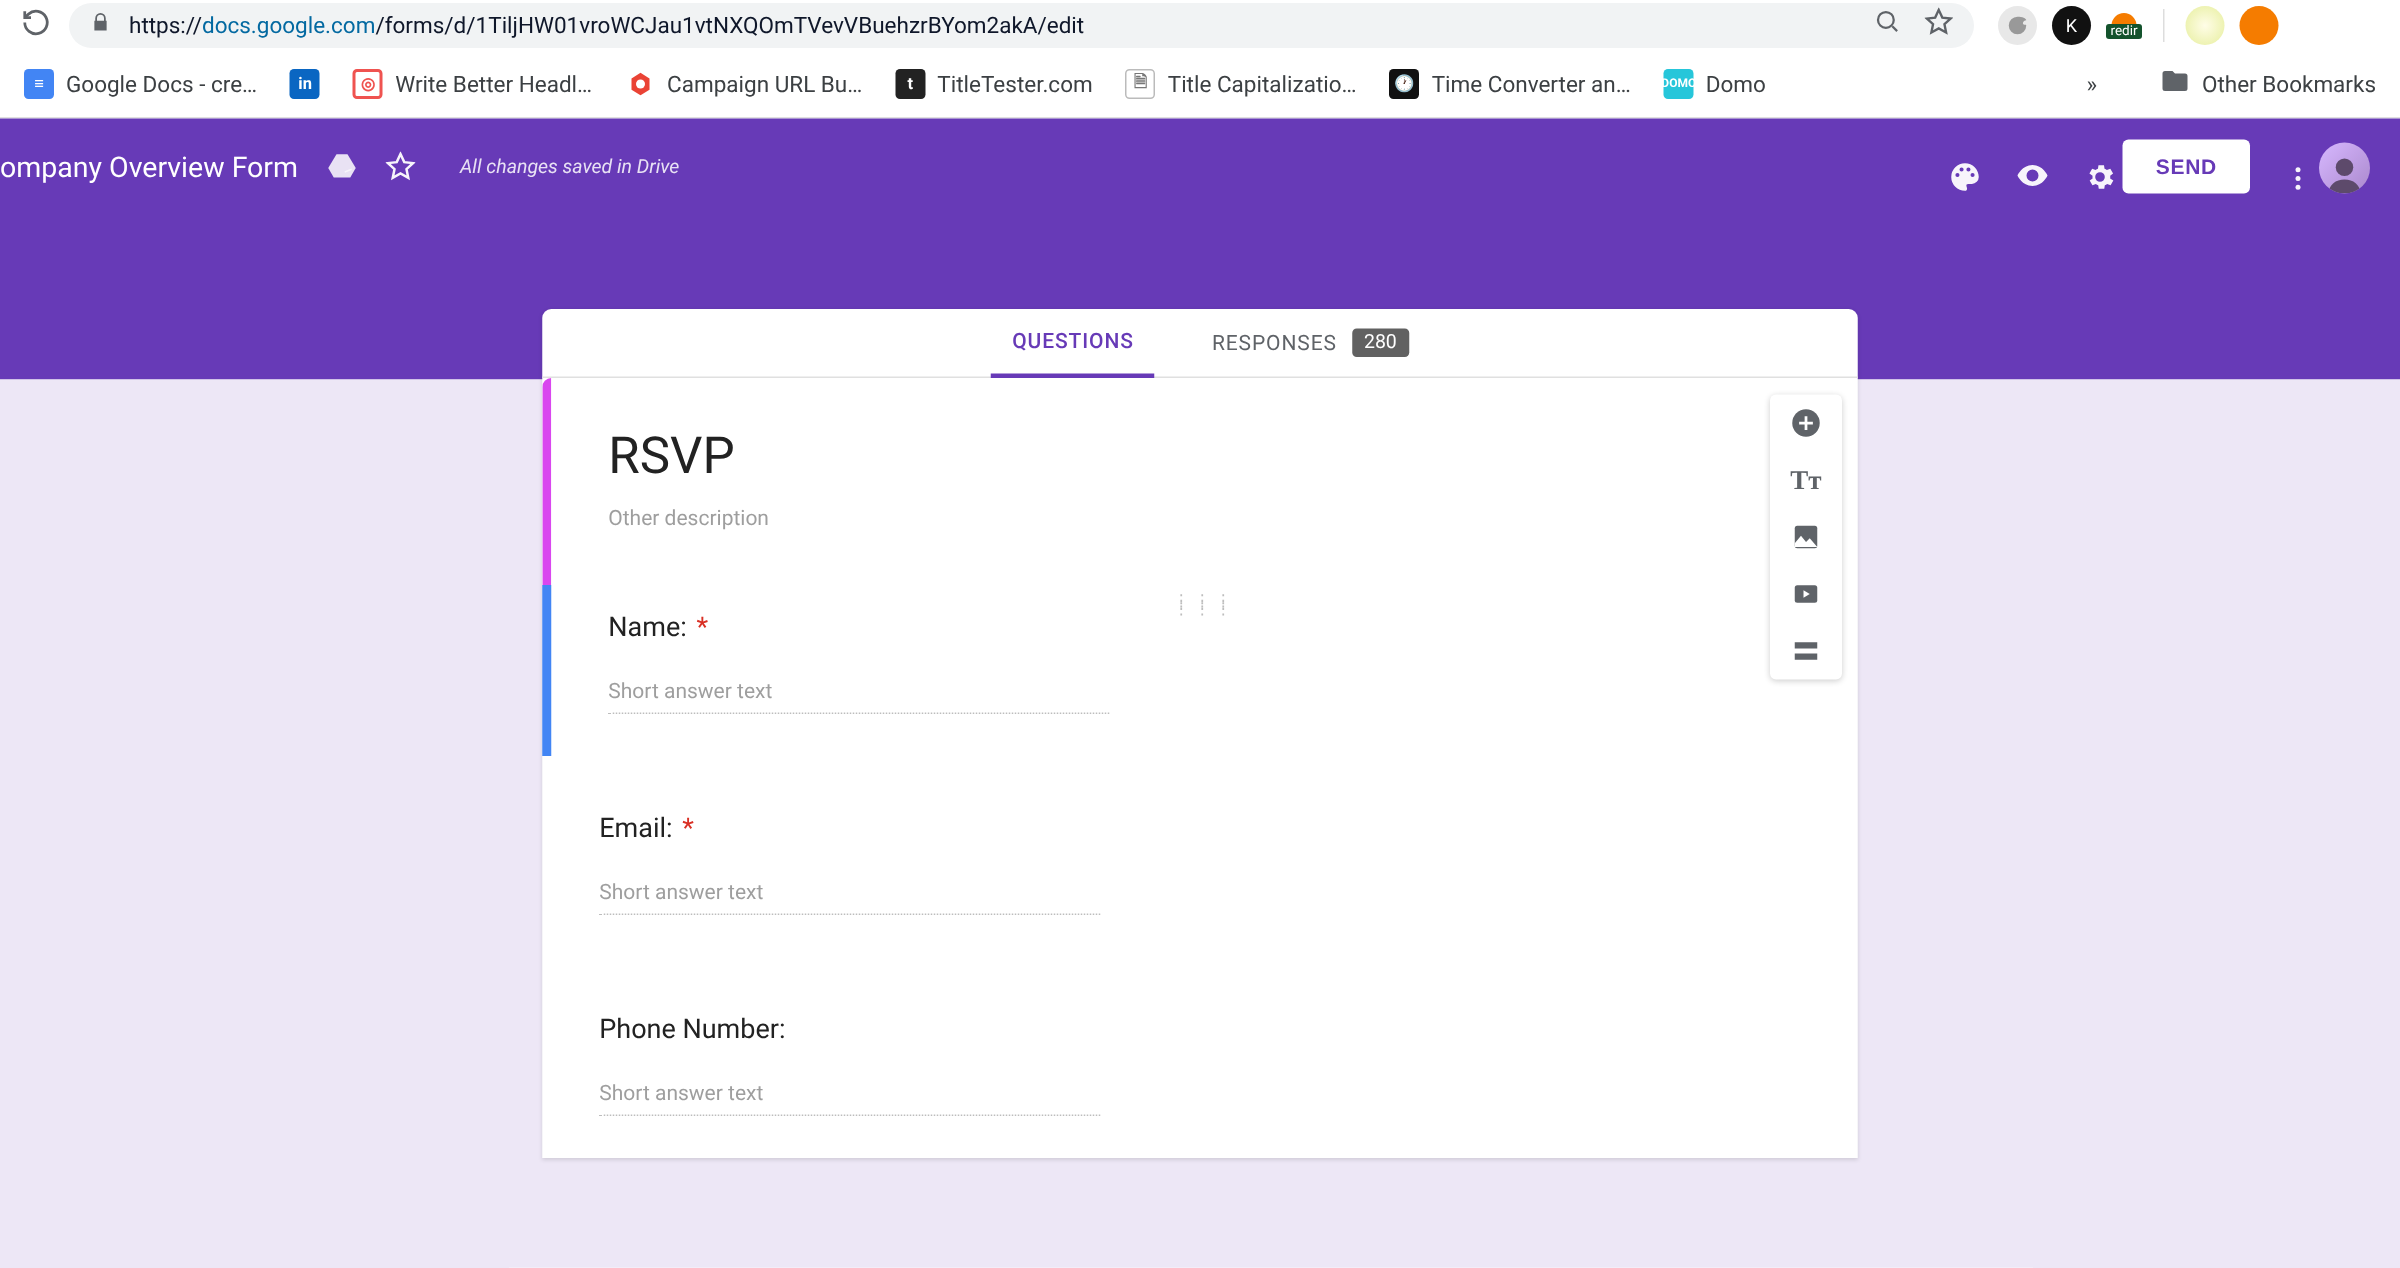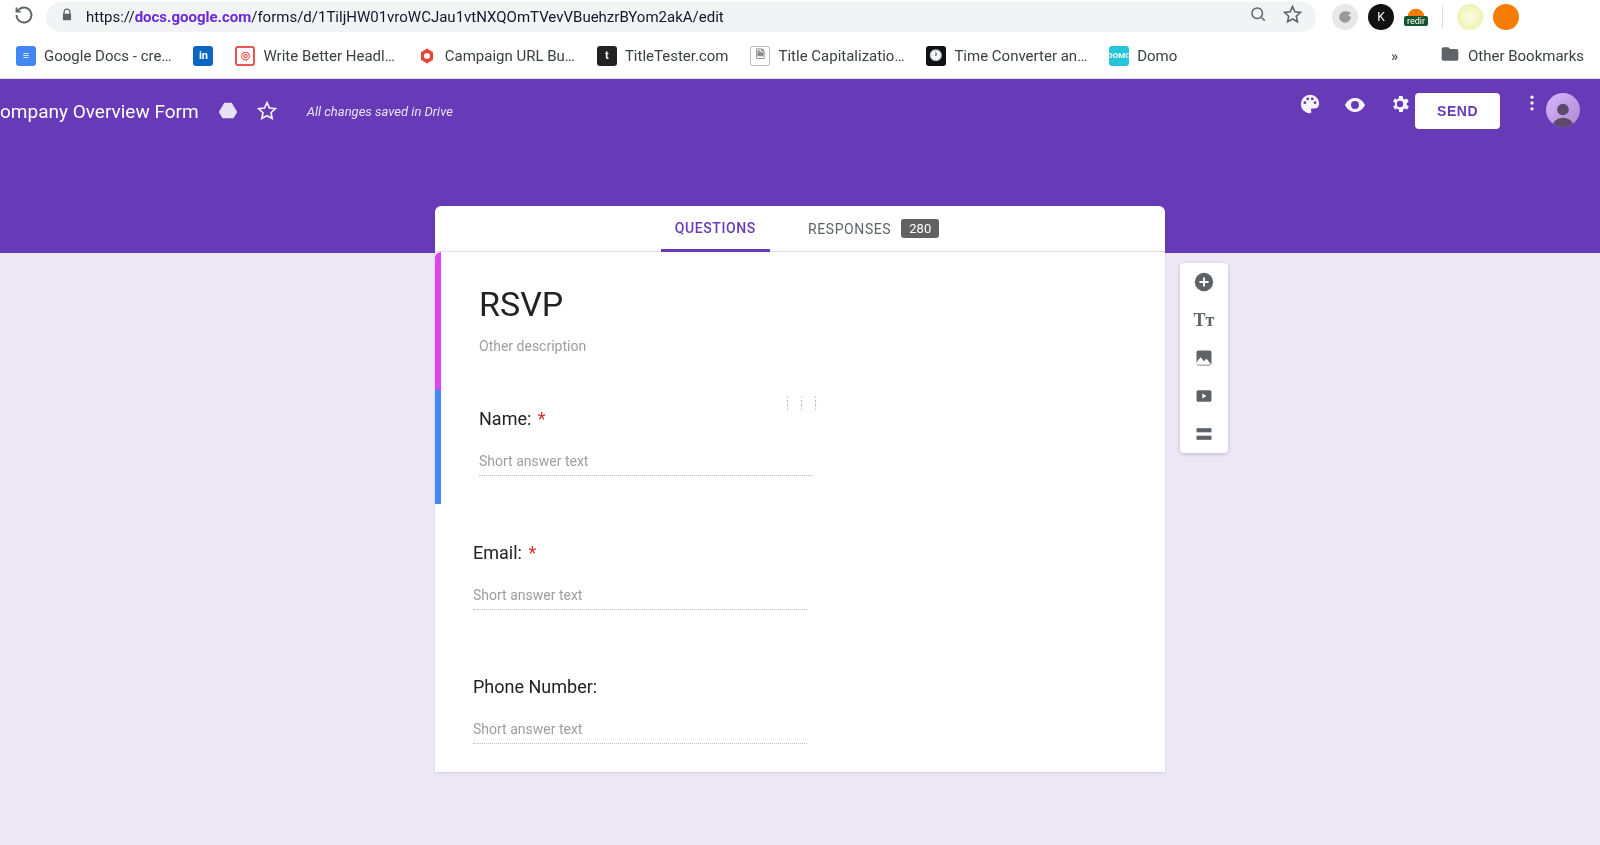--- a/index.html
+++ b/index.html
@@ -28,21 +28,21 @@
     display: flex;
     align-items: center;
     padding: 0 14px;
     gap: 12px;
     color: #212121;
     font-size: 15px;
     max-width: 1270px;
   }
   .omnibox .lock { color: #5f6368; }
   .url-domain { color: #0f172a; }
-  .url-bold { color: #6d28d9; font-weight: 700; }
+  .url-bold { color: #0369a1; font-weight: 400; }
   .omnibox-actions { margin-left: auto; display:flex; gap:16px; color:#5f6368; }
   .toolbar-icons { display: flex; align-items: center; gap: 10px; margin-left: 4px; }
   .circle { width: 26px; height:26px; border-radius:50%; display:flex; align-items:center; justify-content:center; font-size:12px; color:#fff; }
   .vdiv { width:1px; height:22px; background:#ddd; margin:0 4px;}
 
   
   .bookmarks-bar {
     height: 46px;
     display: flex;
     align-items: center;
@@ -65,42 +65,42 @@
   .forms-header-row {
     height: 64px;
     display:flex;
     align-items:center;
     padding: 0 20px 0 0;
     color:#fff;
   }
   .doc-title { font-size:19px; margin-left:0; padding-left:0; white-space:nowrap; }
   .hdr-ic { margin-left:18px; display:flex; align-items:center; color:#fff; opacity:.95; cursor:pointer;}
   .saved { font-style: italic; font-size:13px; opacity:.85; margin-left:30px;}
-  .hdr-right { margin-left:auto; display:flex; align-items:flex-start; gap:4px; }
+  .hdr-right { margin-left:auto; display:flex; align-items:flex-end; gap:4px; }
   .send-btn {
     background:#fff; color:#673ab7; font-weight:600; font-size:14px;
     padding:10px 22px; border-radius:4px; border:none; cursor:pointer;
     letter-spacing:.5px;
   }
   .avatar { width:34px; height:34px; border-radius:50%; background:linear-gradient(135deg,#d7b8ff,#aa88cc); display:flex; align-items:flex-end; justify-content:center; overflow:hidden;}
   .avatar svg{width:28px;height:28px;}
 
   
   .workspace {
     position:absolute;
     top: 253px;
     left:0; right:0; bottom:0;
     background:#ede7f6;
   }
   .form-card {
     position:absolute;
     top:-47px;
     left:50%;
     transform: translateX(-50%);
-    width: 730px;
+    width: 877px;
     background:#fff;
     border-radius:6px 6px 0 0;
     box-shadow: 0 1px 3px rgba(0,0,0,.12);
   }
   .tabs {
     height:46px;
     display:flex;
     align-items:center;
     justify-content:center;
     gap:38px;

